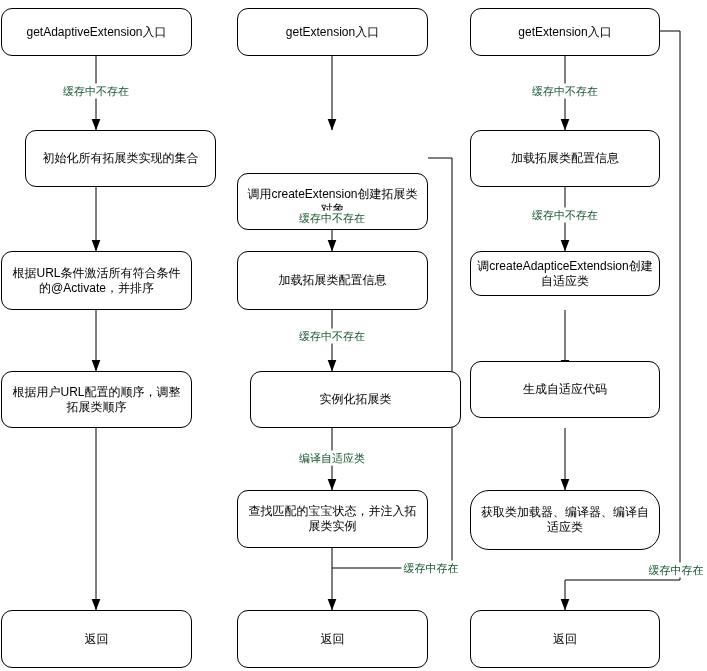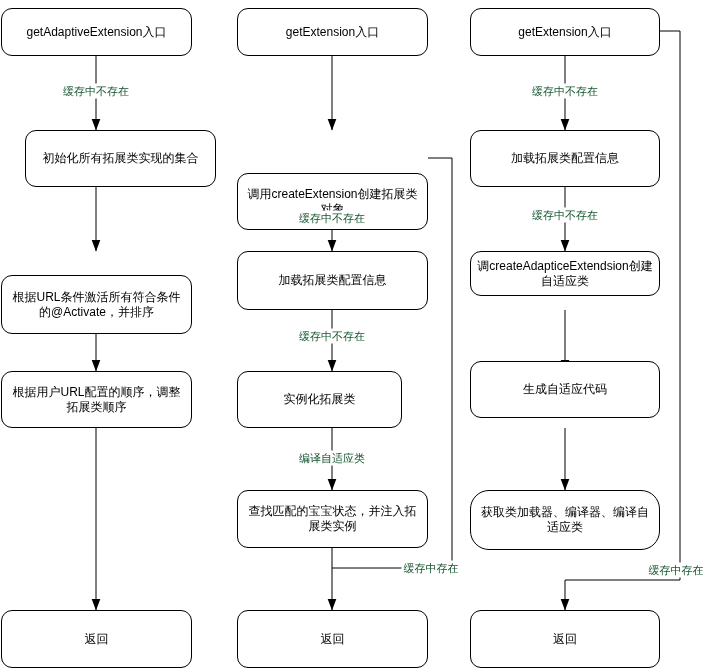--- a/index.html
+++ b/index.html
@@ -64,28 +64,28 @@
       <line x1="565" y1="310" x2="565" y2="371" marker-end="url(#arrow)"></line>
       <line x1="565" y1="428" x2="565" y2="490" marker-end="url(#arrow)"></line>
 
       <polyline points="660,31 680,31 680,580 565,580"></polyline>
       <line x1="565" y1="580" x2="565" y2="610" marker-end="url(#arrow)"></line>
     </g>
   </svg>
 
   <div class="node" style="left:1px;top:8px;width:191px;height:48px;">getAdaptiveExtension入口</div>
   <div class="node" style="left:1px;top:130px;width:191px;height:57px;margin-left:24px;">初始化所有拓展类实现的集合</div>
-  <div class="node" style="left:1px;top:251px;width:191px;height:59px;margin-top:24px;">根据URL条件激活所有符合条件的@Activate，并排序</div>
+  <div class="node" style="left:1px;top:251px;width:191px;height:59px;">根据URL条件激活所有符合条件的@Activate，并排序</div>
   <div class="node" style="left:1px;top:371px;width:191px;height:57px;">根据用户URL配置的顺序，调整拓展类顺序</div>
   <div class="node" style="left:1px;top:610px;width:191px;height:58px;">返回</div>
 
   <div class="node" style="left:237px;top:8px;width:191px;height:48px;">getExtension入口</div>
   <div class="node" style="left:237px;top:130px;width:191px;height:57px;margin-top:43px;">调用createExtension创建拓展类对象</div>
   <div class="node" style="left:237px;top:251px;width:191px;height:59px;">加载拓展类配置信息</div>
-  <div class="node" style="left:237px;top:371px;width:165px;height:57px;text-align:center;">实例化拓展类</div>
+  <div class="node" style="left:250px;top:371px;width:211px;height:57px;text-align:center;">实例化拓展类</div>
   <div class="node" style="left:237px;top:490px;width:191px;height:58px;">查找匹配的宝宝状态，并注入拓展类实例</div>
   <div class="node" style="left:237px;top:610px;width:191px;height:58px;">返回</div>
 
   <div class="node" style="left:470px;top:8px;width:190px;height:48px;">getExtension入口</div>
   <div class="node" style="left:470px;top:130px;width:190px;height:57px;">加载拓展类配置信息</div>
   <div class="node" style="left:470px;top:251px;width:190px;height:45px;">调createAdapticeExtendsion创建自适应类</div>
   <div class="node" style="left:470px;top:361px;width:190px;height:57px;">生成自适应代码</div>
   <div class="node" style="left:470px;top:490px;width:190px;height:60px;border-radius:19px;">获取类加载器、编译器、编译自适应类</div>
   <div class="node" style="left:470px;top:610px;width:190px;height:58px;">返回</div>
 

